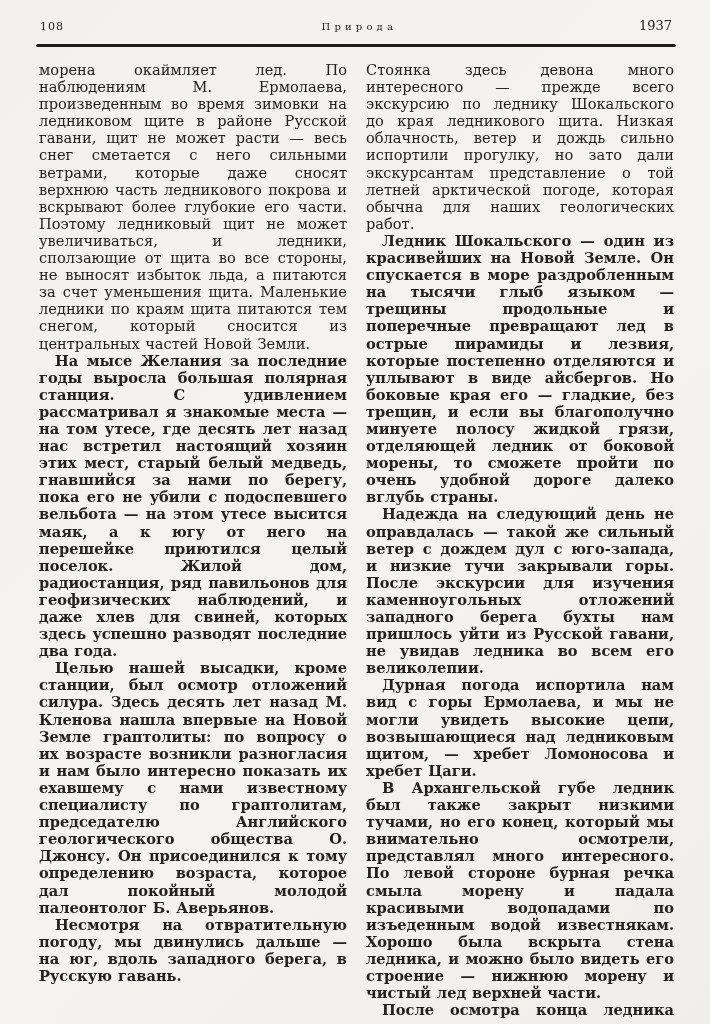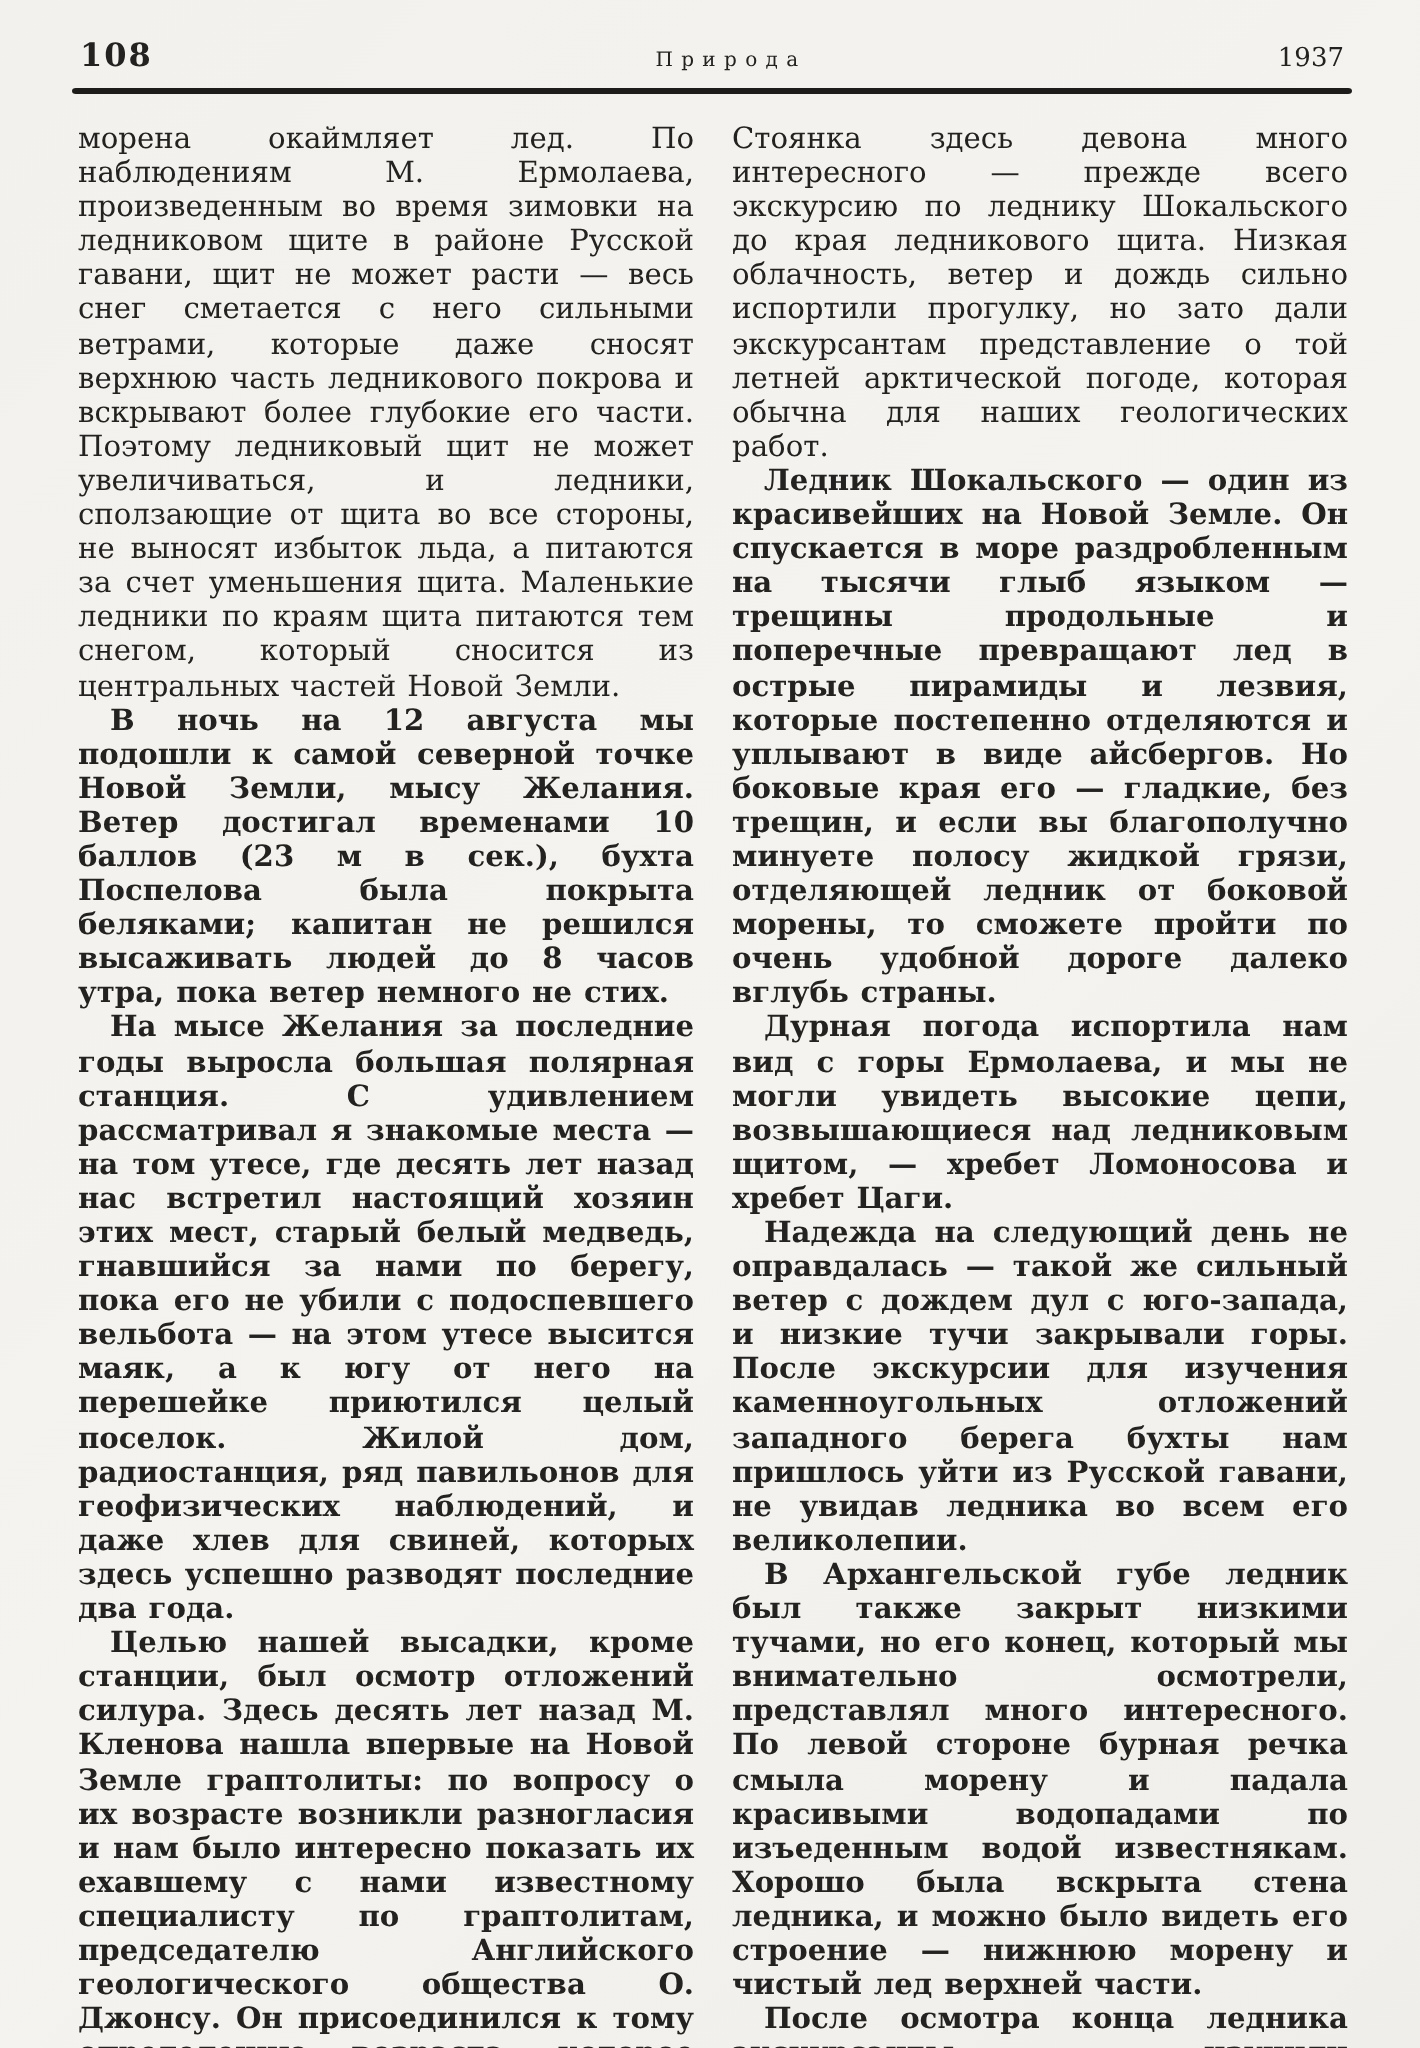--- a/index.html
+++ b/index.html
@@ -21,22 +21,22 @@
     position: absolute;
     top: 18px;
     left: 40px;
     right: 38px;
     height: 22px;
     display: flex;
     align-items: baseline;
     justify-content: space-between;
   }
   .page-number {
-    font-size: 16px;
-    font-weight: bold;
+    font-size: 11px;
+    font-weight: normal;
     letter-spacing: 1px;
   }
   .journal-title {
     font-size: 10px;
     letter-spacing: 0.05em;
     transform: translateX(6px);
   }
   .year {
     font-size: 13px;
   }
@@ -83,28 +83,27 @@
     <span class="page-number">108</span>
     <span class="journal-title">П р и р о д а</span>
     <span class="year">1937</span>
   </div>
 
   <div class="header-rule"></div>
 
   <div class="columns">
     <div class="col">
         <p class="para">морена окаймляет лед. По наблюдениям М. Ермолаева, произведенным во время зимовки на ледниковом щите в районе Русской гавани, щит не может расти — весь снег сметается с него сильными ветрами, которые даже сносят верхнюю часть ледникового покрова и вскрывают более глубокие его части. Поэтому ледниковый щит не может увеличиваться, и ледники, сползающие от щита во все стороны, не выносят избыток льда, а питаются за счет уменьшения щита. Маленькие ледники по краям щита питаются тем снегом, который сносится из центральных частей Новой Земли.</p>
-        <p class="para indent">В ночь на 12 августа мы подошли к самой северной точке Новой Земли, мысу Желания. Ветер достигал временами 10 баллов (23 м в сек.), бухта Поспелова была покрыта беляками; капитан не решился высаживать людей до 8 часов утра, пока ветер немного не стих.</p>
         <p class="para indent">На мысе Желания за последние годы выросла большая полярная станция. С удивлением рассматривал я знакомые места — на том утесе, где десять лет назад нас встретил настоящий хозяин этих мест, старый белый медведь, гнавшийся за нами по берегу, пока его не убили с подоспевшего вельбота — на этом утесе высится маяк, а к югу от него на перешейке приютился целый поселок. Жилой дом, радиостанция, ряд павильонов для геофизических наблюдений, и даже хлев для свиней, которых здесь успешно разводят последние два года.</p>
         <p class="para indent">Целью нашей высадки, кроме станции, был осмотр отложений силура. Здесь десять лет назад М. Кленова нашла впервые на Новой Земле граптолиты: по вопросу о их возрасте возникли разногласия и нам было интересно показать их ехавшему с нами известному специалисту по граптолитам, председателю Английского геологического общества О. Джонсу. Он присоединился к тому определению возраста, которое дал покойный молодой палеонтолог Б. Аверьянов.</p>
         <p class="para indent">Несмотря на отвратительную погоду, мы двинулись дальше — на юг, вдоль западного берега, в Русскую гавань.</p>
       </div>
     <div class="col">
         <p class="para">Стоянка здесь девона много интересного — прежде всего экскурсию по леднику Шокальского до края ледникового щита. Низкая облачность, ветер и дождь сильно испортили прогулку, но зато дали экскурсантам представление о той летней арктической погоде, которая обычна для наших геологических работ.</p>
         <p class="para indent">Ледник Шокальского — один из красивейших на Новой Земле. Он спускается в море раздробленным на тысячи глыб языком — трещины продольные и поперечные превращают лед в острые пирамиды и лезвия, которые постепенно отделяются и уплывают в виде айсбергов. Но боковые края его — гладкие, без трещин, и если вы благополучно минуете полосу жидкой грязи, отделяющей ледник от боковой морены, то сможете пройти по очень удобной дороге далеко вглубь страны.</p>
+        <p class="para indent">Надежда на следующий день не оправдалась — такой же сильный ветер с дождем дул с юго-запада, и низкие тучи закрывали горы. После экскурсии для изучения каменноугольных отложений западного берега бухты нам пришлось уйти из Русской гавани, не увидав ледника во всем его великолепии.</p>
         <p class="para indent">Дурная погода испортила нам вид с горы Ермолаева, и мы не могли увидеть высокие цепи, возвышающиеся над ледниковым щитом, — хребет Ломоносова и хребет Цаги.</p>
-        <p class="para indent">Надежда на следующий день не оправдалась — такой же сильный ветер с дождем дул с юго-запада, и низкие тучи закрывали горы. После экскурсии для изучения каменноугольных отложений западного берега бухты нам пришлось уйти из Русской гавани, не увидав ледника во всем его великолепии.</p>
         <p class="para indent">В Архангельской губе ледник был также закрыт низкими тучами, но его конец, который мы внимательно осмотрели, представлял много интересного. По левой стороне бурная речка смыла морену и падала красивыми водопадами по изъеденным водой известнякам. Хорошо была вскрыта стена ледника, и можно было видеть его строение — нижнюю морену и чистый лед верхней части.</p>
         <p class="para indent">После осмотра конца ледника экскурсанты изучили известняковую и терригенную фации девона Архангельской губы с пластовыми интрузиями диабаза и затем на о-ве Берха нижнекаменноугольные отложения с богатой фауной. Особенно привлекли геологов пласты, сплошь набитые гониатитами, представляющими значительную редкость.</p>
       </div>
   </div>
 
 </div>
 
 </body></html>

